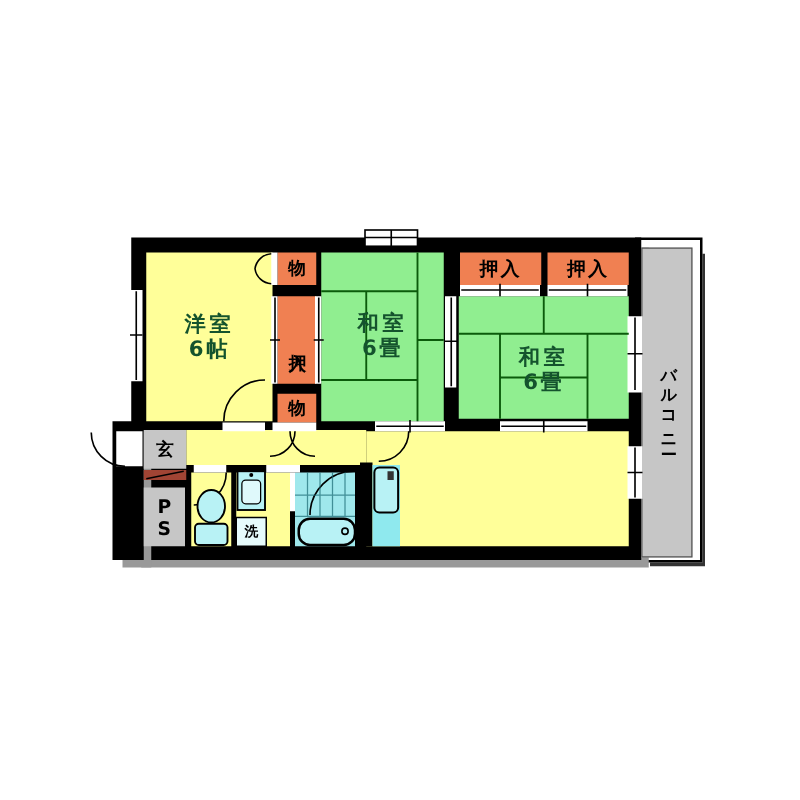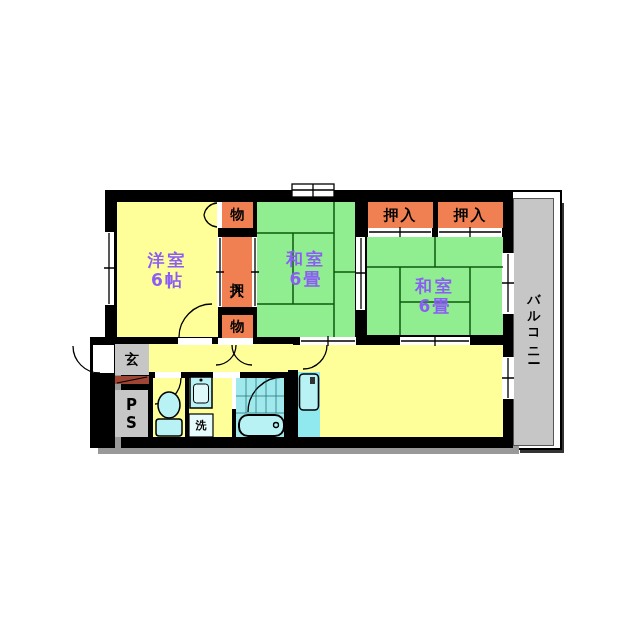--- a/index.html
+++ b/index.html
@@ -1,21 +1,21 @@
 <!DOCTYPE html>
 <html><head>
 <meta charset="utf-8">
 <style>
   html,body{margin:0;padding:0;background:#fff;}
   #stage{position:relative;width:640px;height:640px;background:#ffffff;overflow:hidden;
          font-family:"DejaVu Sans",sans-serif;}
   .abs{position:absolute;}
   .wall{background:#000;}
   .room-label{position:absolute;display:flex;flex-direction:column;align-items:center;
-      justify-content:center;color:#8b5cf6;font-weight:bold;text-align:center;
+      justify-content:center;color:#14532d;font-weight:bold;text-align:center;
       letter-spacing:3px;line-height:1.2;pointer-events:none;}
   .room-label .sz{letter-spacing:2px;}
   .box-label{position:absolute;display:flex;align-items:center;justify-content:center;
       color:#000;font-weight:bold;pointer-events:none;}
   .vtext{writing-mode:vertical-rl;text-orientation:mixed;}
   .vupright{writing-mode:vertical-rl;text-orientation:upright;}
   svg{position:absolute;left:0;top:0;pointer-events:none;}
 </style>
 </head>
 <body>

